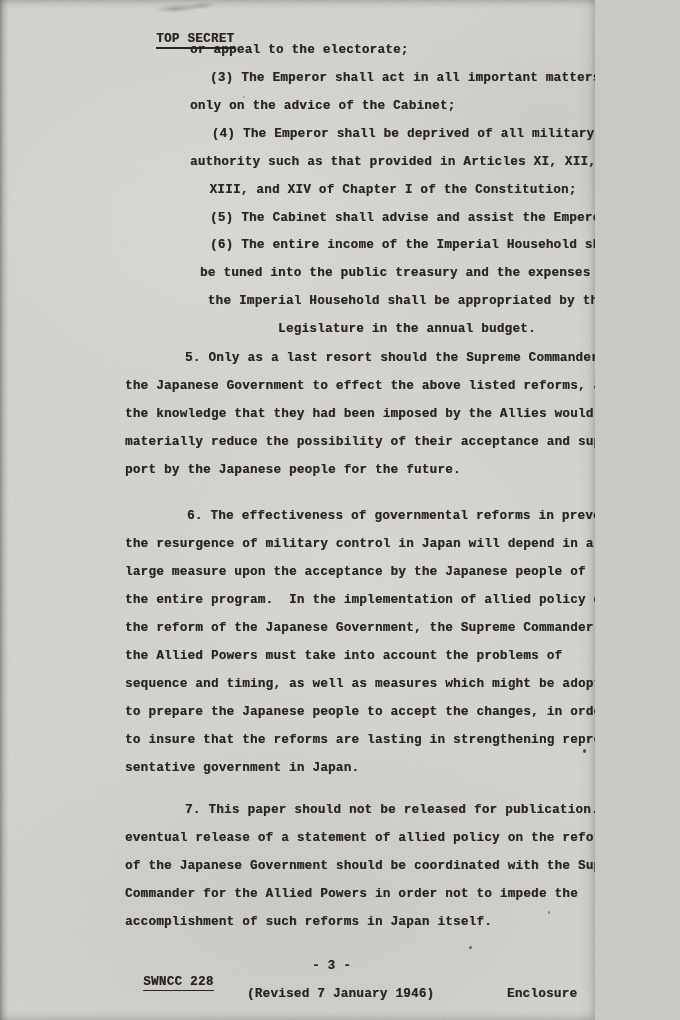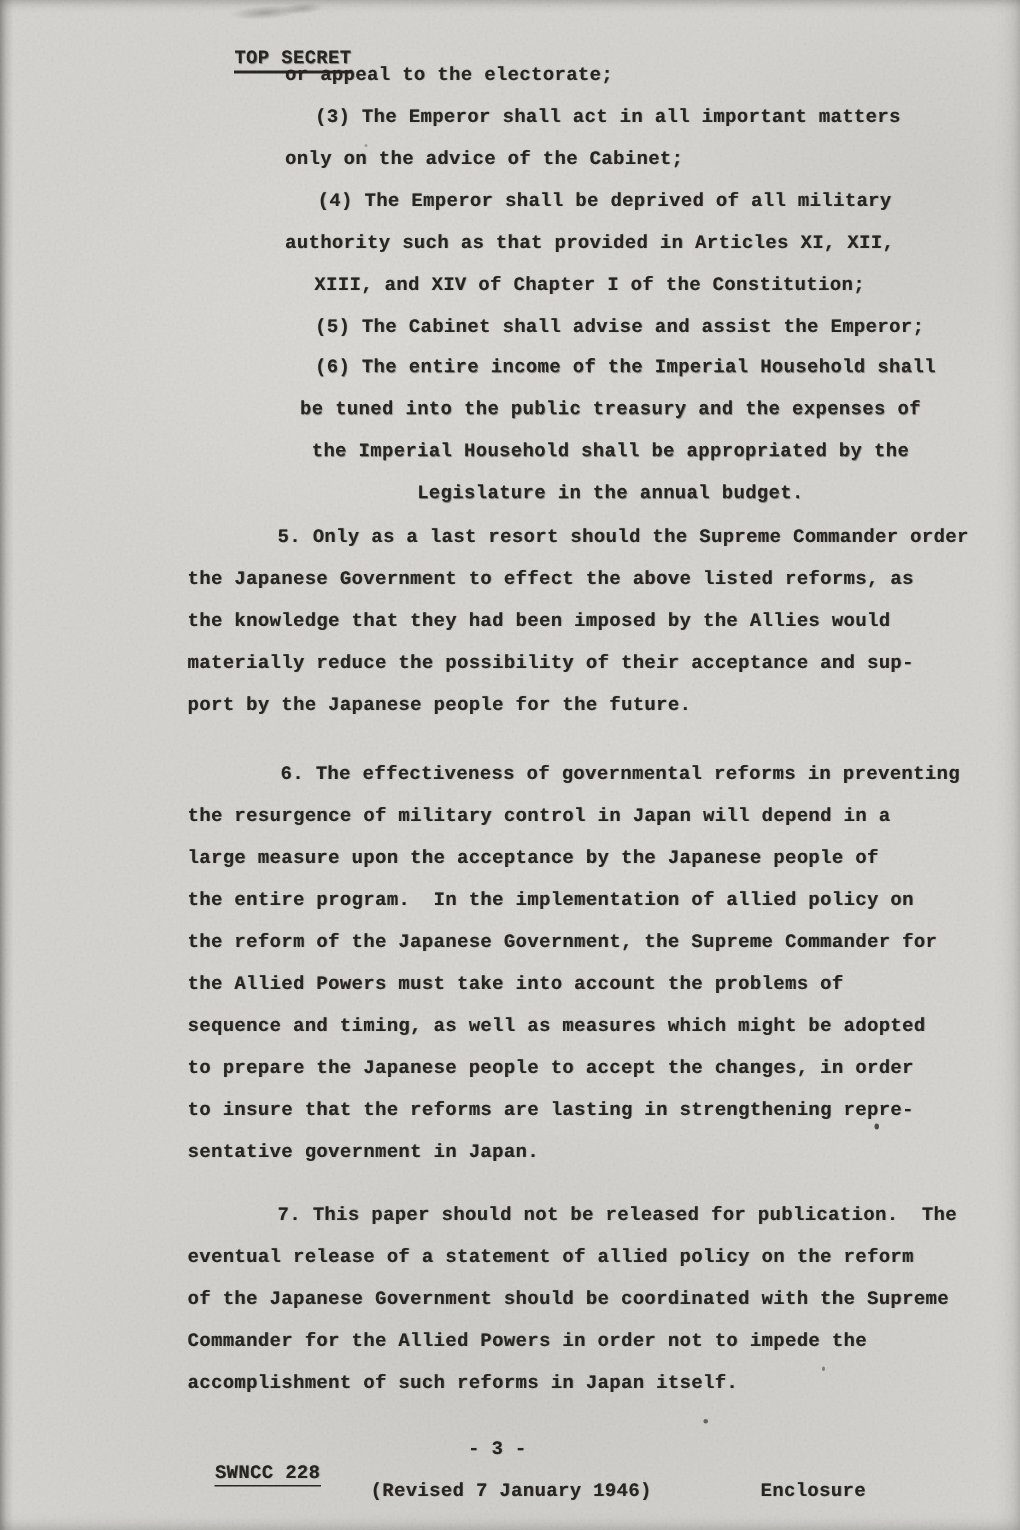--- a/index.html
+++ b/index.html
@@ -2,21 +2,21 @@
 <html><head>
 <meta charset="utf-8">
 <style>
   html, body {
     margin: 0;
     padding: 0;
     background: #c9c8c5;
   }
   .page {
     position: relative;
-    width: 680px;
+    width: 595px;
     height: 1020px;
     overflow: hidden;
     background-color: #d6d5d1;
     background-image:
       radial-gradient(ellipse 420px 300px at 38% 22%, rgba(255,255,255,0.14), rgba(255,255,255,0) 70%),
       radial-gradient(ellipse 380px 320px at 60% 55%, rgba(255,255,255,0.10), rgba(255,255,255,0) 70%),
       radial-gradient(ellipse 500px 260px at 50% 90%, rgba(110,108,102,0.08), rgba(110,108,102,0) 75%),
       radial-gradient(ellipse 260px 200px at 92% 12%, rgba(120,118,112,0.07), rgba(120,118,112,0) 70%);
     box-shadow:
       inset 0 5px 8px -5px rgba(70,70,66,0.45),

